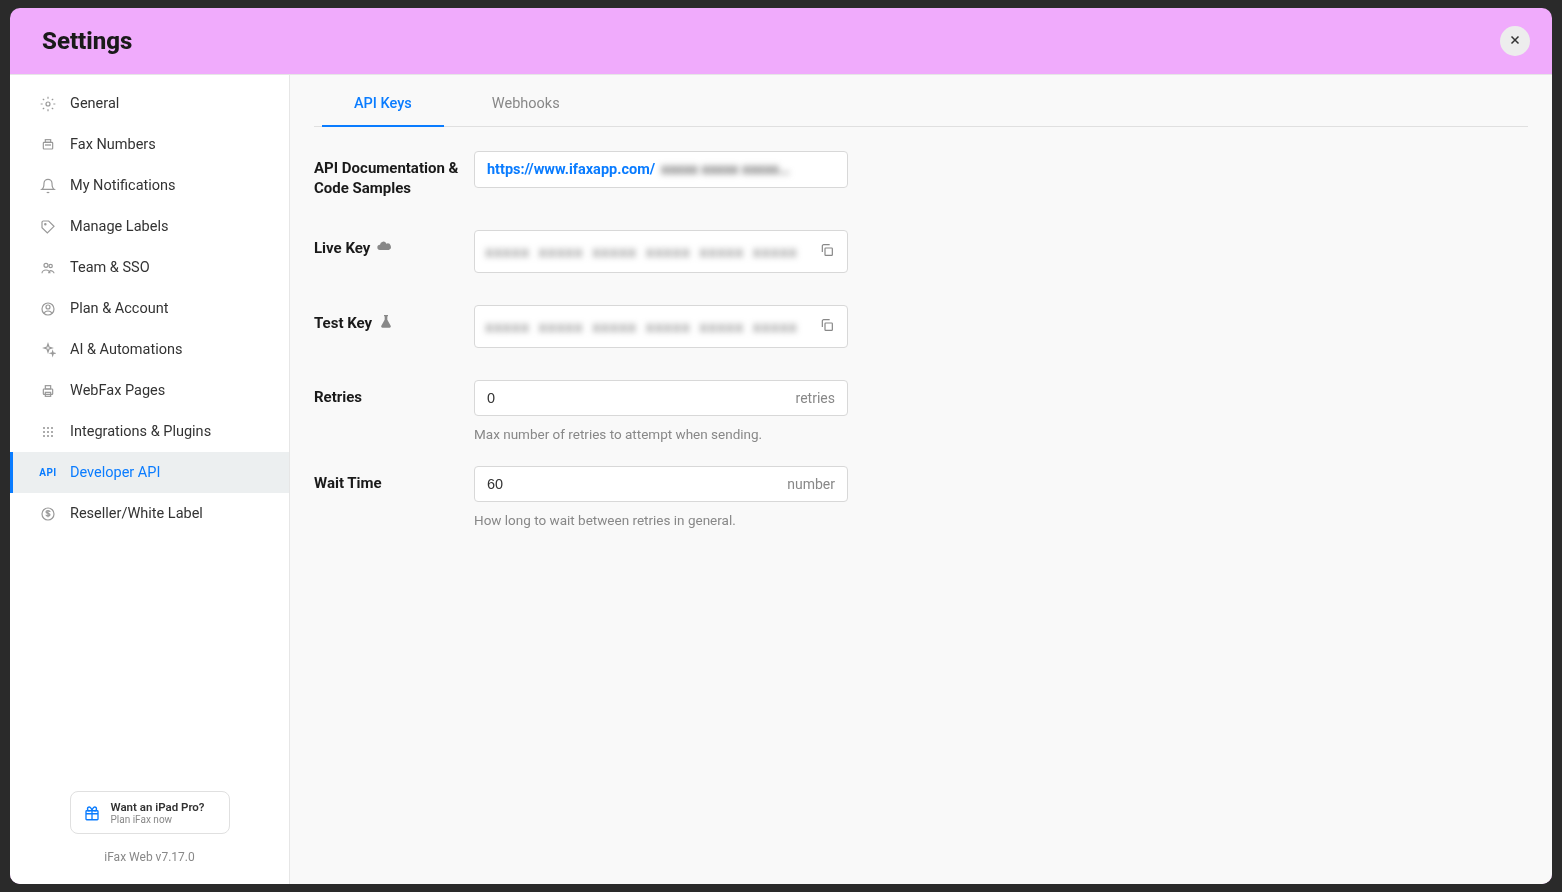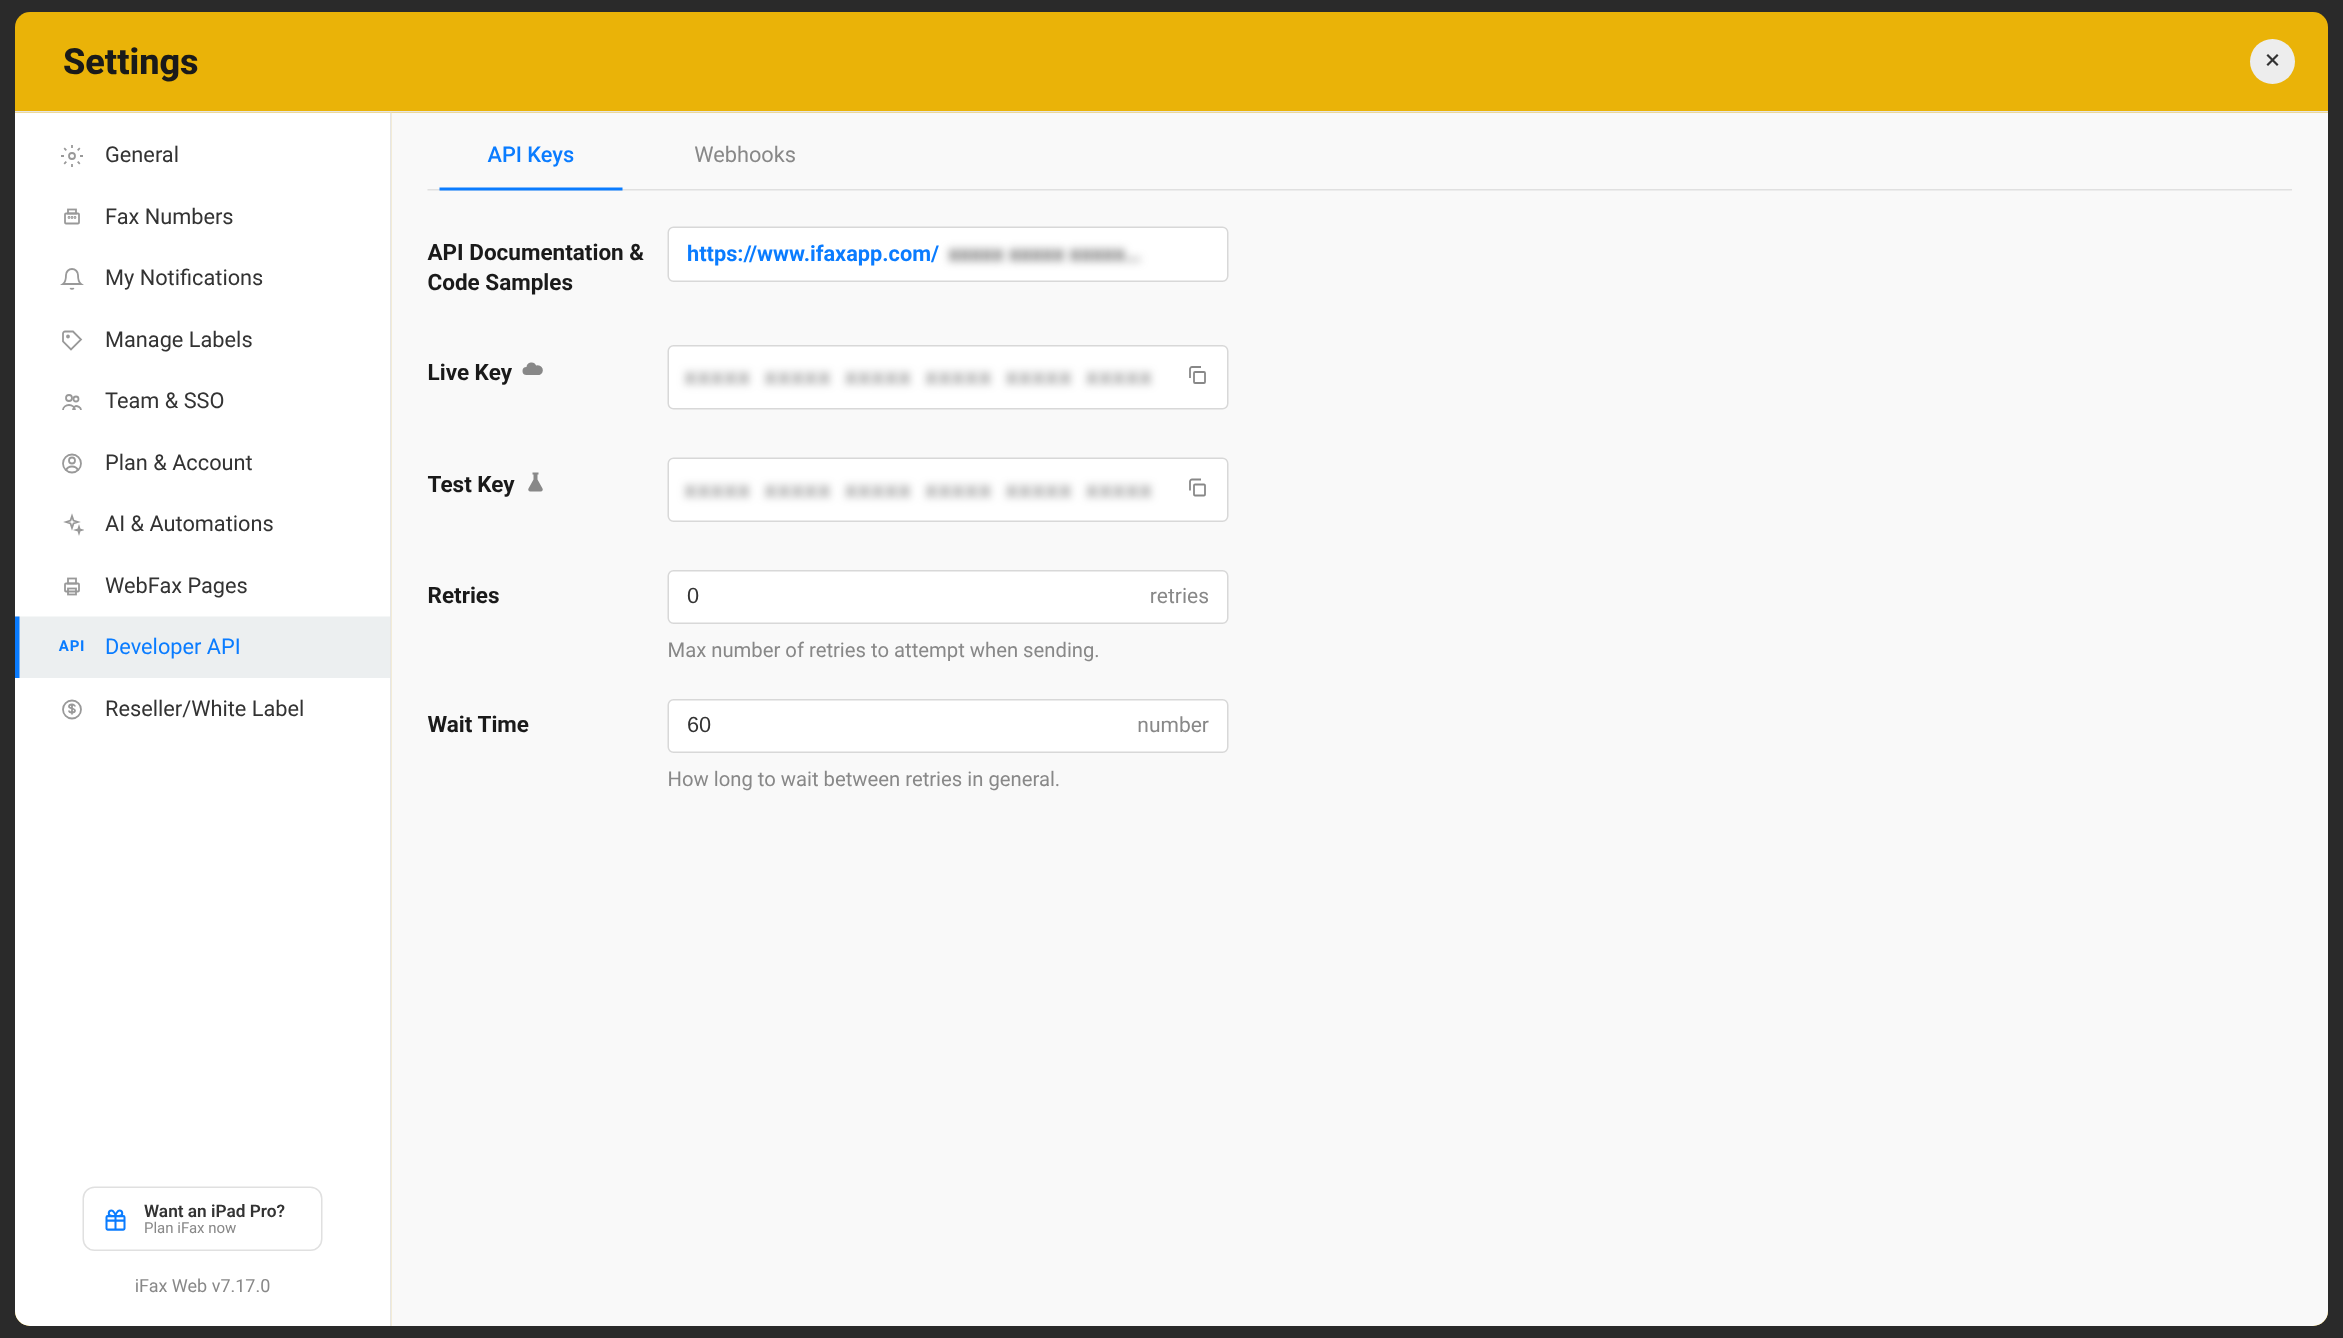--- a/index.html
+++ b/index.html
@@ -10,21 +10,21 @@
   height: 892px;
   overflow: hidden;
   position: relative;
 }
 .modal {
   position: absolute;
   top: 8px;
   left: 10px;
   right: 10px;
   bottom: 8px;
-  background: #eab308;
+  background: #f0abfc;
   border-radius: 10px;
   display: flex;
   flex-direction: column;
   overflow: hidden;
 }
 .modal-header {
   display: flex;
   align-items: center;
   justify-content: space-between;
   padding: 18px 22px 18px 32px;
@@ -47,21 +47,21 @@
   justify-content: center;
   color: #333;
 }
 .close-btn svg { width: 14px; height: 14px; }
 .modal-body {
   flex: 1;
   display: flex;
   overflow: hidden;
 }
 .sidebar {
-  width: 251px;
+  width: 280px;
   background: #fff;
   border-right: 1px solid #e6e6e6;
   display: flex;
   flex-direction: column;
   padding-top: 8px;
 }
 .sidebar-nav { flex: 1; }
 .sidebar-item {
   display: flex;
   align-items: center;
@@ -334,20 +334,36 @@
           <span class="icon">
             <svg viewBox="0 0 24 24" fill="none" stroke="currentColor" stroke-width="1.8">
                 <rect x="5" y="9" width="14" height="8" rx="1"></rect>
                 <rect x="8" y="4" width="8" height="5"></rect>
                 <rect x="8" y="14" width="8" height="6"></rect>
               </svg>
           </span>
           <span>WebFax Pages</span>
         </div>
 
+        <div class="sidebar-item">
+          <span class="icon">
+            <svg viewBox="0 0 24 24" fill="currentColor">
+                <circle cx="6" cy="6" r="1.6"></circle>
+                <circle cx="12" cy="6" r="1.6"></circle>
+                <circle cx="18" cy="6" r="1.6"></circle>
+                <circle cx="6" cy="12" r="1.6"></circle>
+                <circle cx="12" cy="12" r="1.6"></circle>
+                <circle cx="18" cy="12" r="1.6"></circle>
+                <circle cx="6" cy="18" r="1.6"></circle>
+                <circle cx="12" cy="18" r="1.6"></circle>
+                <circle cx="18" cy="18" r="1.6"></circle>
+              </svg>
+          </span>
+          <span>Integrations &amp; Plugins</span>
+        </div>
 
         <div class="sidebar-item active">
           <span class="icon">
               <span class="api-text">API</span>
             </span>
           <span>Developer API</span>
         </div>
 
         <div class="sidebar-item">
           <span class="icon">

